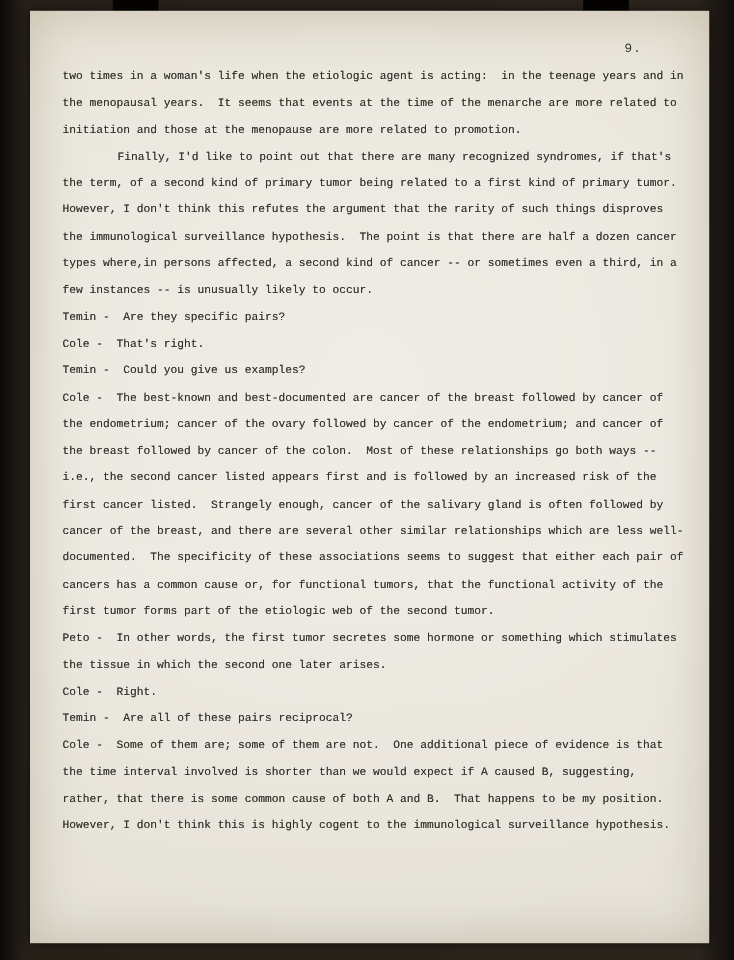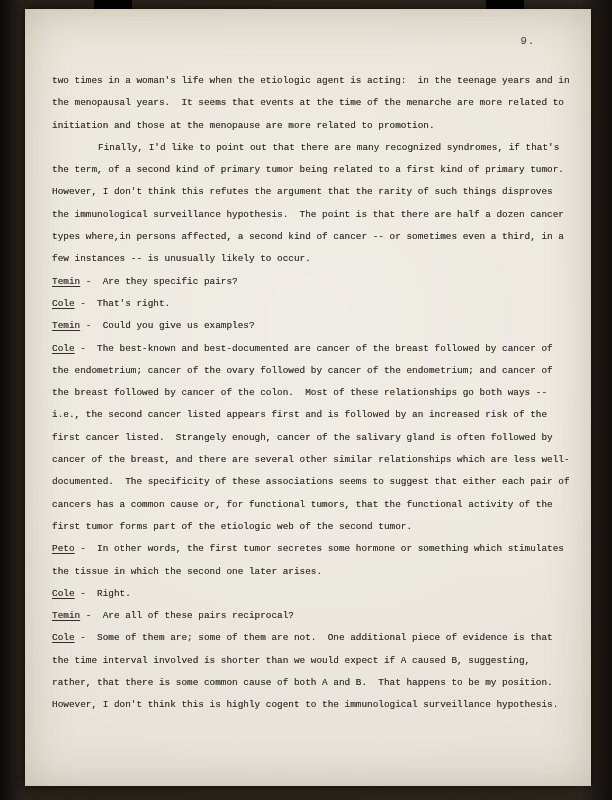--- a/index.html
+++ b/index.html
@@ -24,29 +24,29 @@
     background:
       radial-gradient(ellipse 120% 90% at 50% 40%, rgba(255,255,255,0.25), rgba(0,0,0,0) 70%),
       linear-gradient(180deg, #e7e2d5 0%, #eae6dc 12%, #ebe7de 60%, #e6e2d8 100%);
     box-shadow: inset 0 0 45px rgba(110, 92, 60, 0.28), 0 0 8px rgba(0,0,0,0.7);
   }
   .page-number {
     position: absolute; top: 26px; right: 56px;
     font-size: 10.5px; color: #3a3733; letter-spacing: 1px;
   }
   .text-block {
-    position: absolute; left: 27px; top: 61px; width: 522px;
+    position: absolute; left: 27px; top: 44px; width: 522px;
     font-size: 9.4px; line-height: 22.3px;
     color: #33302b;
     white-space: pre-wrap;
     text-shadow: 0 0 0.4px rgba(40,36,30,0.55);
   }
   .para { margin: 0; }
   .para.indent { text-indent: 46px; font-family: Liberation Mono, monospace; }
-  .speaker { text-decoration: underline; text-underline-offset: 2px; }
+  .speaker { text-underline-offset: 2px; }
 </style>
 </head>
 <body>
 
 <div class="scan">
   <div class="scan-mark left"></div>
   <div class="scan-mark right"></div>
   <div class="paper">
     <div class="page-number">9.</div>
     <div class="text-block" id="paragraphs"><div class="para">two times in a woman's life when the etiologic agent is acting:  in the teenage years and in the menopausal years.  It seems that events at the time of the menarche are more related to initiation and those at the menopause are more related to promotion.</div><div class="para indent">Finally, I'd like to point out that there are many recognized syndromes, if that's the term, of a second kind of primary tumor being related to a first kind of primary tumor.  However, I don't think this refutes the argument that the rarity of such things disproves the immunological surveillance hypothesis.  The point is that there are half a dozen cancer types where,in persons affected, a second kind of cancer -- or sometimes even a third, in a few instances -- is unusually likely to occur.</div><div class="para"><span class="speaker">Temin</span> -  Are they specific pairs?</div><div class="para"><span class="speaker">Cole</span> -  That's right.</div><div class="para"><span class="speaker">Temin</span> -  Could you give us examples?</div><div class="para"><span class="speaker">Cole</span> -  The best-known and best-documented are cancer of the breast followed by cancer of the endometrium; cancer of the ovary followed by cancer of the endometrium; and cancer of the breast followed by cancer of the colon.  Most of these relationships go both ways -- i.e., the second cancer listed appears first and is followed by an increased risk of the first cancer listed.  Strangely enough, cancer of the salivary gland is often followed by cancer of the breast, and there are several other similar relationships which are less well-documented.  The specificity of these associations seems to suggest that either each pair of cancers has a common cause or, for functional tumors, that the functional activity of the first tumor forms part of the etiologic web of the second tumor.</div><div class="para"><span class="speaker">Peto</span> -  In other words, the first tumor secretes some hormone or something which stimulates the tissue in which the second one later arises.</div><div class="para"><span class="speaker">Cole</span> -  Right.</div><div class="para"><span class="speaker">Temin</span> -  Are all of these pairs reciprocal?</div><div class="para"><span class="speaker">Cole</span> -  Some of them are; some of them are not.  One additional piece of evidence is that the time interval involved is shorter than we would expect if A caused B, suggesting, rather, that there is some common cause of both A and B.  That happens to be my position.  However, I don't think this is highly cogent to the immunological surveillance hypothesis.</div></div>

